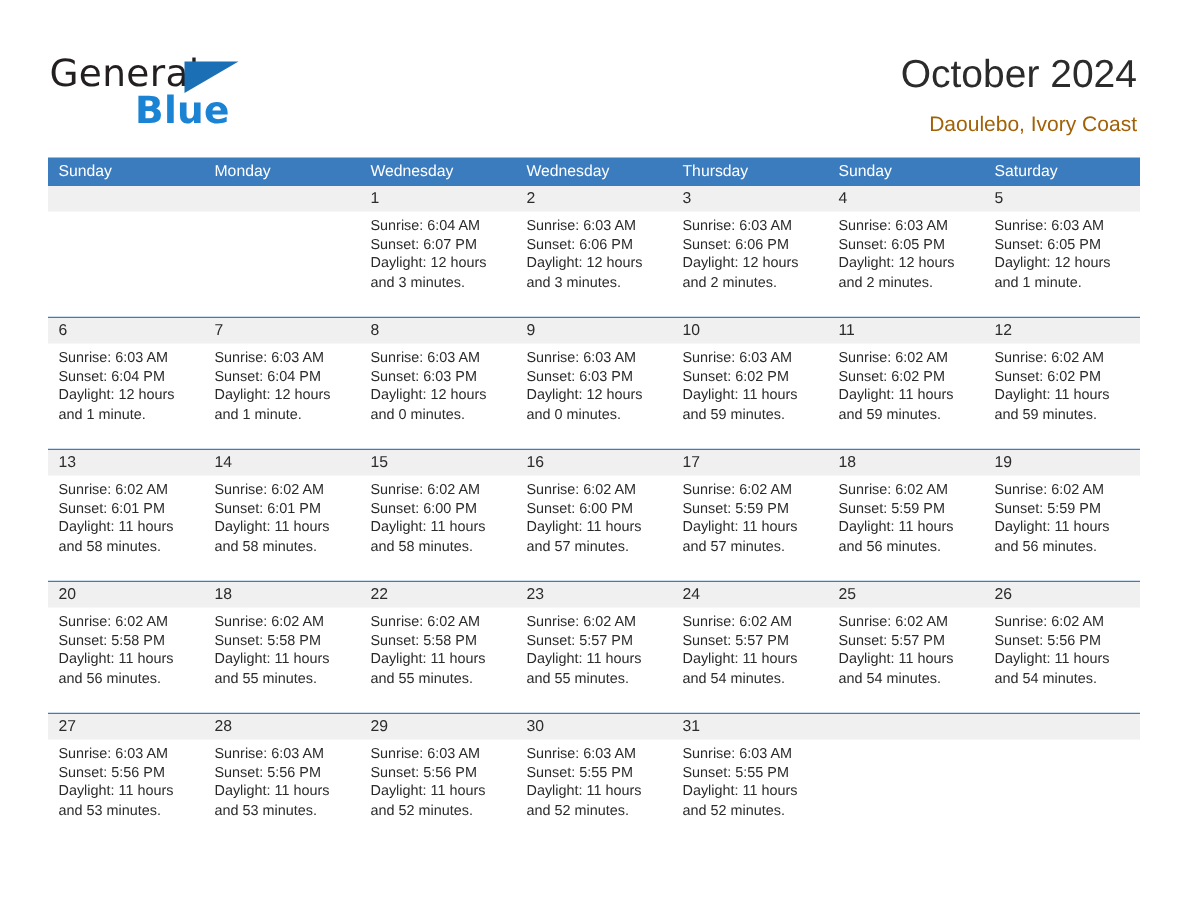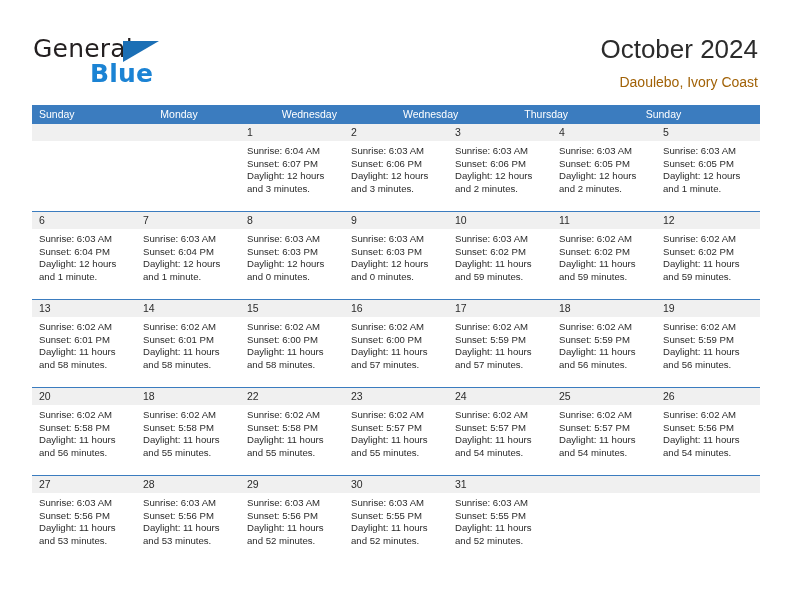--- a/index.html
+++ b/index.html
@@ -168,20 +168,21 @@
   </div>
 
   <div class="calendar">
     <div class="weekday-row" id="weekday-row">
         <div class="weekday">Sunday</div>
         <div class="weekday">Monday</div>
         <div class="weekday">Wednesday</div>
         <div class="weekday">Wednesday</div>
         <div class="weekday">Thursday</div>
         <div class="weekday">Sunday</div>
+        <div class="weekday">Saturday</div>
       </div>
     <div id="weeks-container">
         <div class="week-row first">
           <div class="day-cell empty">
             <div class="day-num-band"></div>
             <div class="day-body">
               <div class="day-line"></div>
               <div class="day-line"></div>
               <div class="day-line"></div>
               <div class="day-line"></div>

